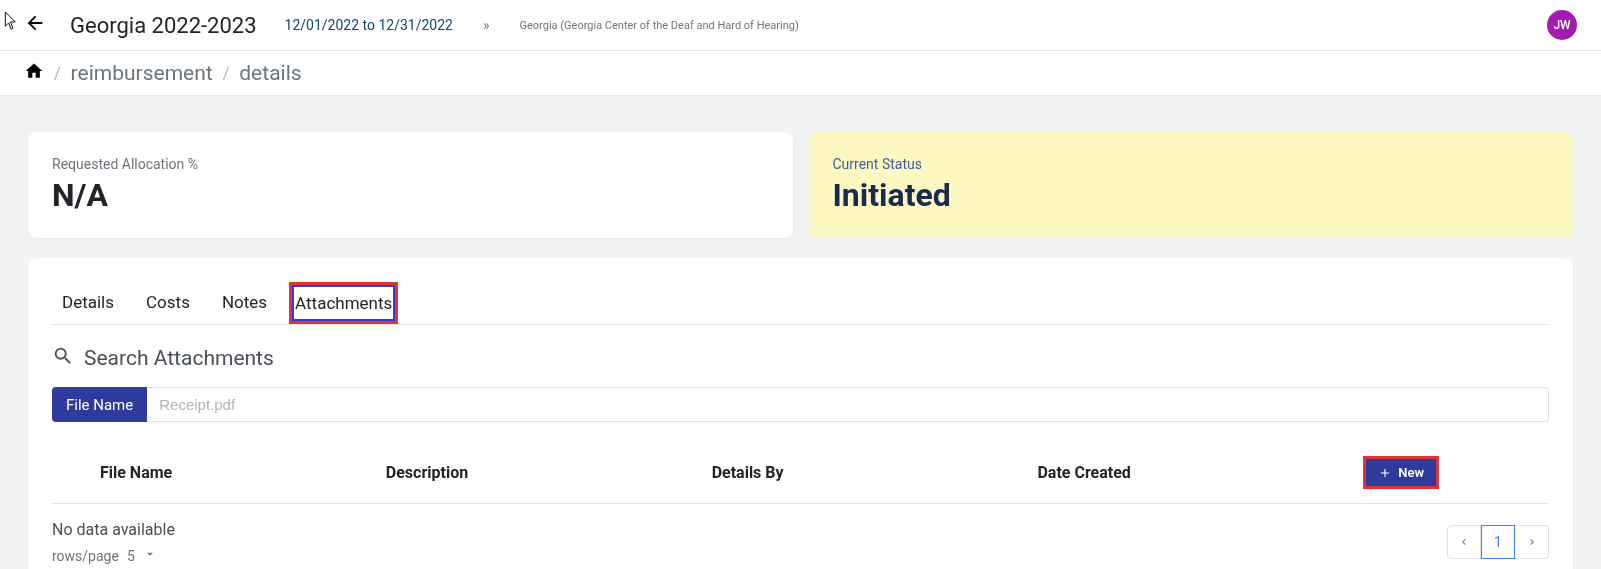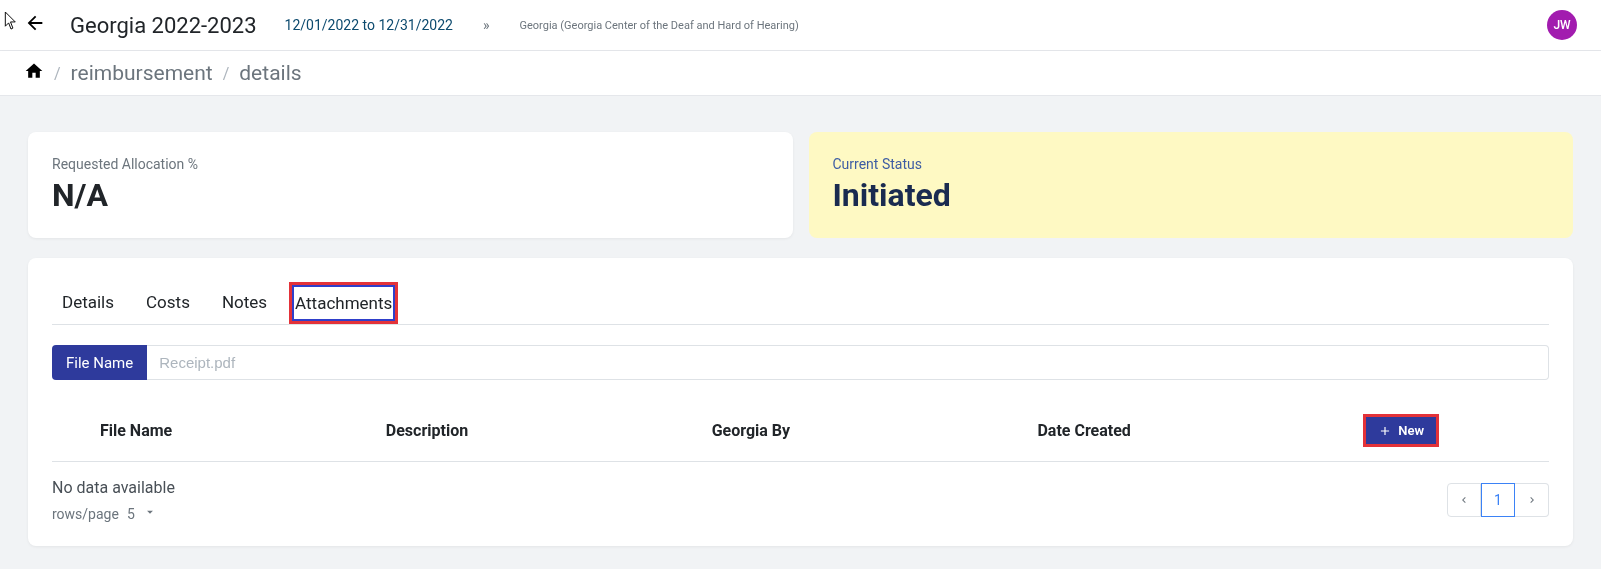--- a/index.html
+++ b/index.html
@@ -328,30 +328,38 @@
 
   <div class="main-panel">
 
     <div class="tabs">
       <div class="tab">Details</div>
       <div class="tab">Costs</div>
       <div class="tab">Notes</div>
       <div class="tab tab-highlighted">Attachments</div>
     </div>
 
+    <div class="search-section">
+      <span class="search-icon">
+        <svg viewBox="0 0 24 24">
+            <path d="M15.5 14h-.79l-.28-.27A6.471 6.471 0 0016 9.5 6.5 6.5 0 109.5 16c1.61 0 3.09-.59 4.23-1.57l.27.28v.79l5 4.99L20.49 19l-4.99-5zm-6 0C7.01 14 5 11.99 5 9.5S7.01 5 9.5 5 14 7.01 14 9.5 11.99 14 9.5 14z"></path>
+          </svg>
+      </span>
+      <span class="search-title">Search Attachments</span>
+    </div>
 
     <div class="filter-row">
       <div class="filter-chip">File Name</div>
       <input class="filter-input" type="text" placeholder="Receipt.pdf" style="">
     </div>
 
     <div class="table-header">
       <div class="th col-filename">File Name</div>
       <div class="th col-desc">Description</div>
-      <div class="th col-createdby">Georgia By</div>
+      <div class="th col-createdby">Details By</div>
       <div class="th col-datecreated">Date Created</div>
       <div class="col-actions">
         <span class="new-btn">
           <svg viewBox="0 0 24 24">
               <path d="M19 13h-6v6h-2v-6H5v-2h6V5h2v6h6v2z"></path>
             </svg>
           <span>New</span>
         </span>
       </div>
     </div>

